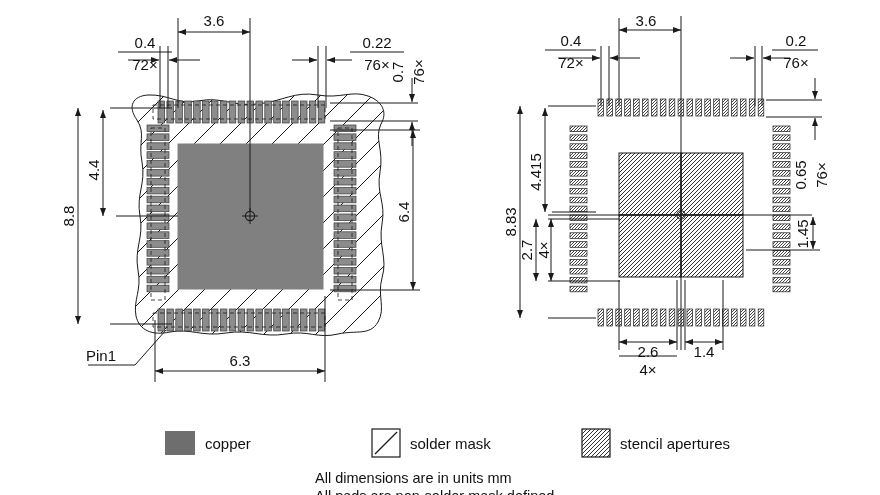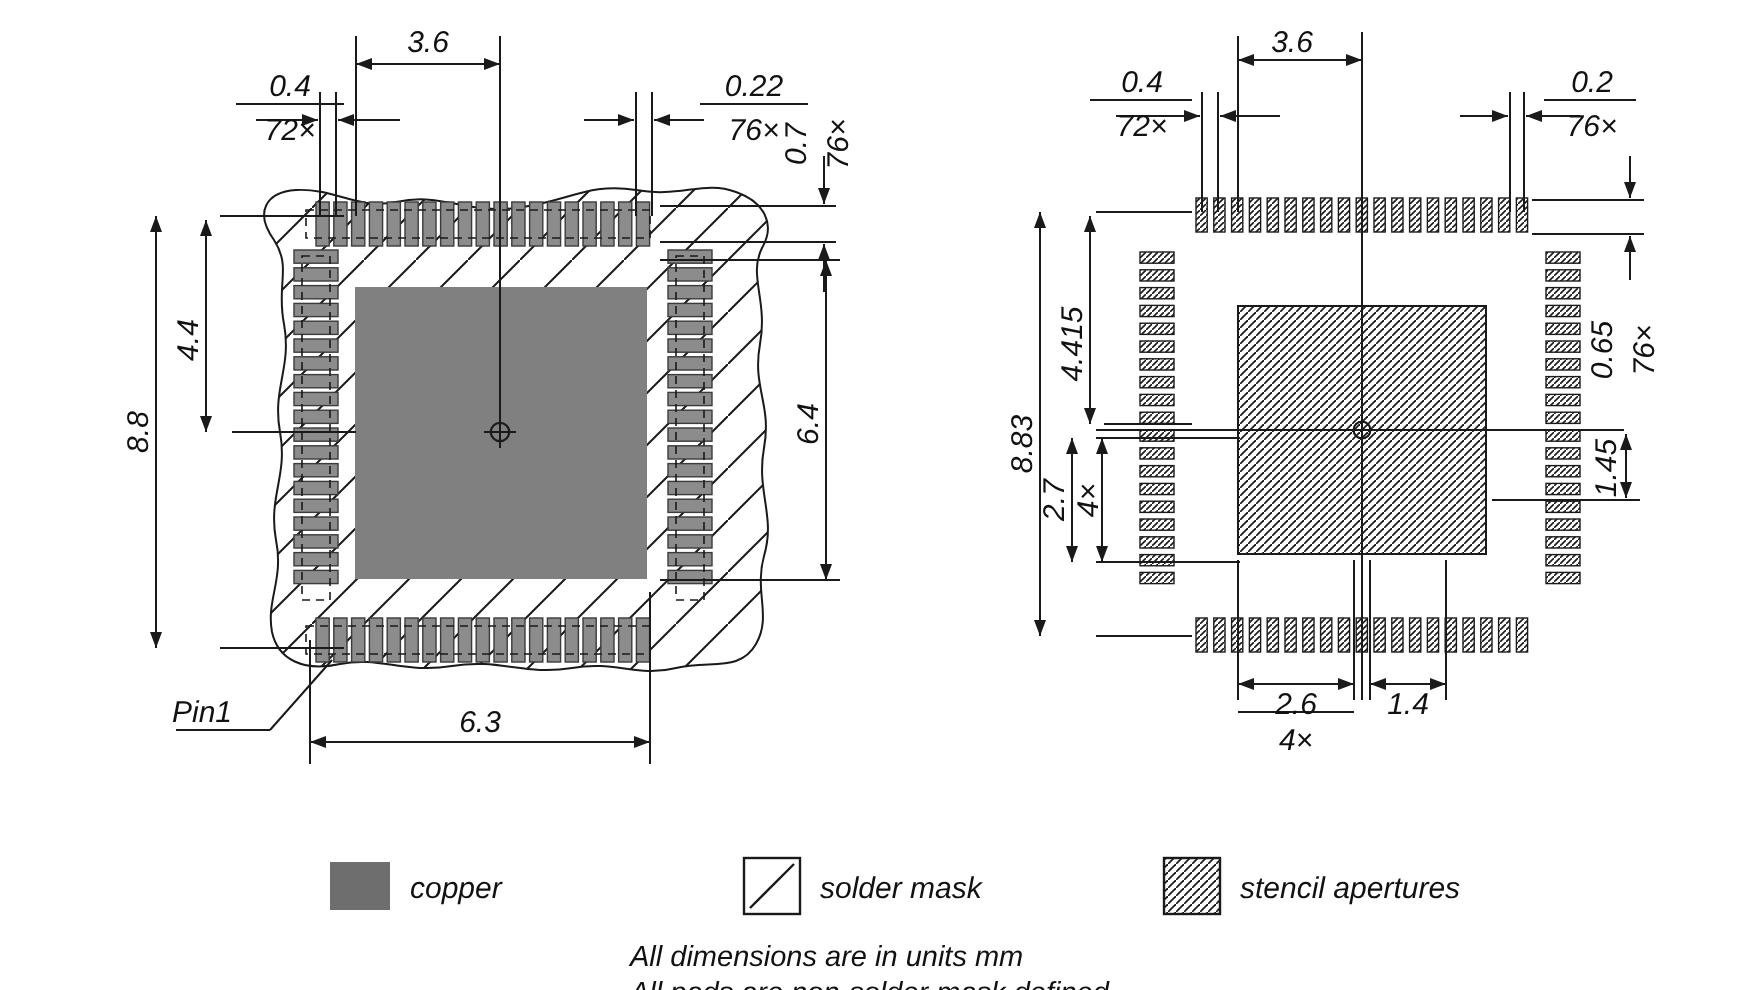--- a/index.html
+++ b/index.html
@@ -1,18 +1,18 @@
 <!DOCTYPE html>
 <html><head>
 <meta charset="utf-8">
 <style>
   html,body{margin:0;padding:0;background:#ffffff;}
   body{width:880px;height:495px;overflow:hidden;
        font-family:"Liberation Sans",sans-serif;color:#000;}
-  #root{position:relative;width:880px;height:495px;font-style:italic;}
+  #root{position:relative;width:880px;height:495px;}
   svg{display:block;}
   .dimtxt{font-family:"Liberation Sans",sans-serif;font-size:15px;fill:#111;}
   .legtxt{font-family:"Liberation Sans",sans-serif;font-size:15px;fill:#111;}
   .notetxt{font-family:"Liberation Sans",sans-serif;font-size:14.5px;fill:#111;}
 </style>
 </head>
 <body>
 
 <div id="root">
 <svg width="880" height="495" viewBox="0 0 880 495">

